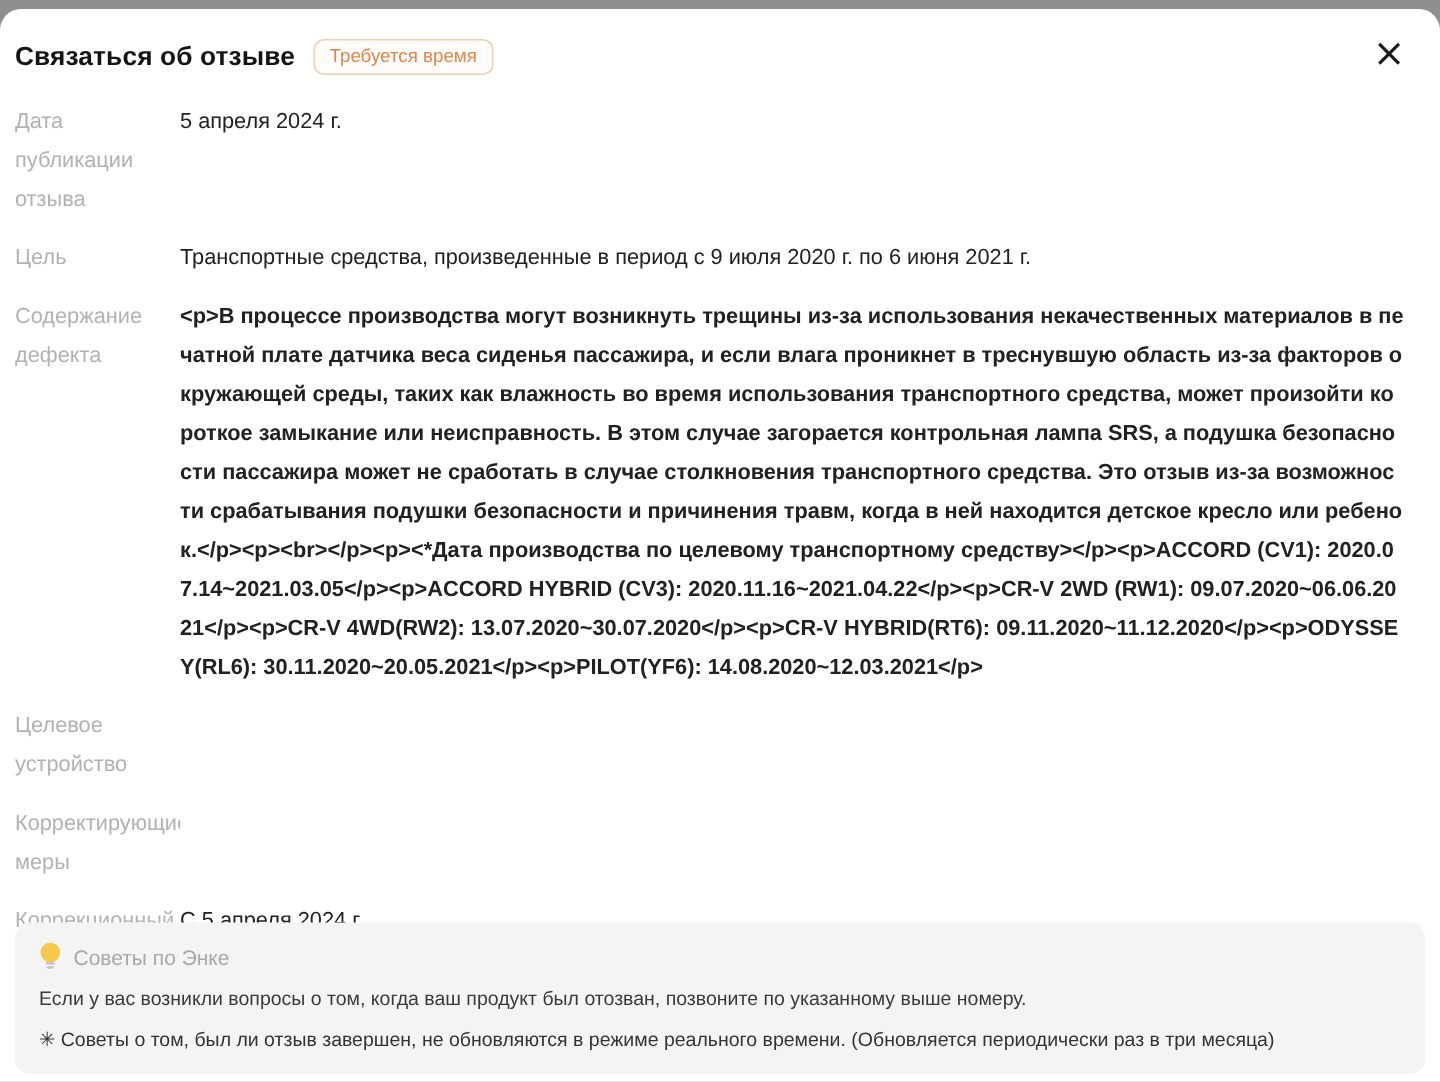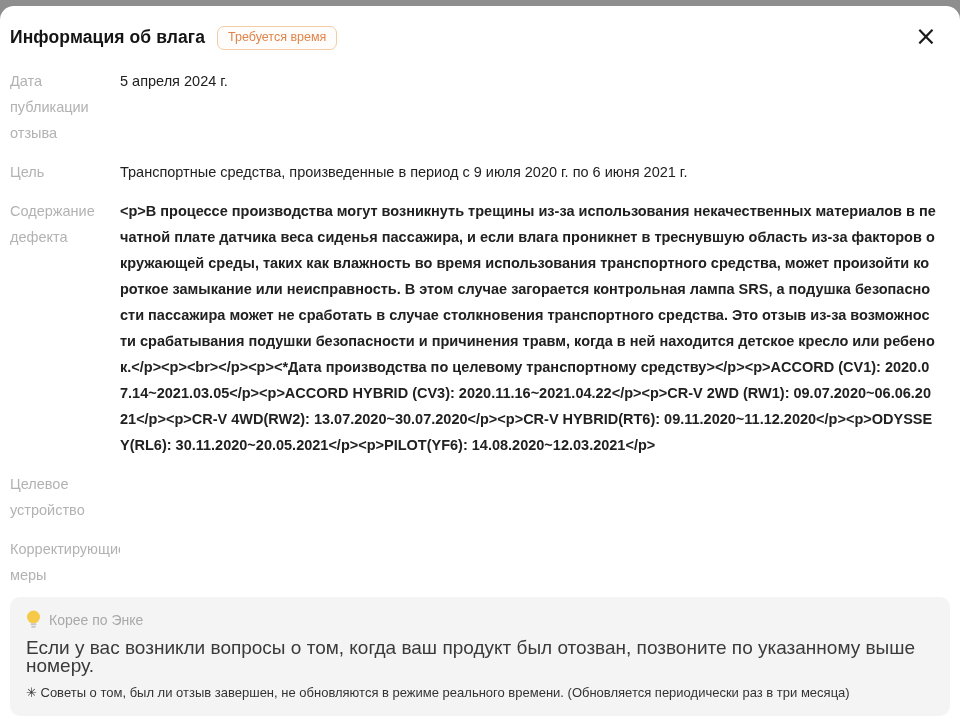--- a/index.html
+++ b/index.html
@@ -50,33 +50,33 @@
     position:absolute;left:10px;right:10px;bottom:5px;
     background:#f4f4f4;border-radius:10px;
     padding:13px 16px 14px;box-sizing:border-box;
   }
   .tip-header{
     display:flex;align-items:center;gap:8px;
     color:#a9a9a9;font-size:14px;margin-bottom:10px;
   }
   .bulb-icon{display:inline-block;line-height:0;}
   .tip-line{
-    color:#3a3a3a;font-size:19px;line-height:18px;margin-bottom:8px;
+    color:#3a3a3a;font-size:13px;line-height:18px;margin-bottom:8px;
   }
   .tip-note{
     color:#333333;font-size:13px;line-height:19px;
   }
 </style>
 </head>
 <body>
 
 <div class="modal">
 
   <div class="modal-header">
-    <span class="modal-title">Информация об влага</span>
+    <span class="modal-title">Связаться об отзыве</span>
     <span class="badge">Требуется время</span>
   </div>
 
   <button class="close-btn">×</button>
 
   <div class="modal-body">
 
     <div class="row">
       <div class="row-label">Дата публикации отзыва</div>
       <div class="row-value">5 апреля 2024 г.</div>
@@ -114,19 +114,19 @@
 
   <div class="tip-box">
     <div class="tip-header">
       <span class="bulb-icon">
         <svg width="15" height="19" viewBox="0 0 15 19">
           <circle cx="7.5" cy="7" r="6.5" fill="#f7c948"></circle>
           <rect x="4.5" y="13.2" width="6" height="2" rx="1" fill="#c7c7c7"></rect>
           <rect x="5.2" y="16" width="4.6" height="1.8" rx="0.9" fill="#c7c7c7"></rect>
         </svg>
       </span>
-      <span>Корее по Энке</span>
+      <span>Советы по Энке</span>
     </div>
     <div class="tip-line">Если у вас возникли вопросы о том, когда ваш продукт был отозван, позвоните по указанному выше номеру.</div>
     <div class="tip-note">✳ Советы о том, был ли отзыв завершен, не обновляются в режиме реального времени. (Обновляется периодически раз в три месяца)</div>
   </div>
 
 </div>
 
 </body></html>

